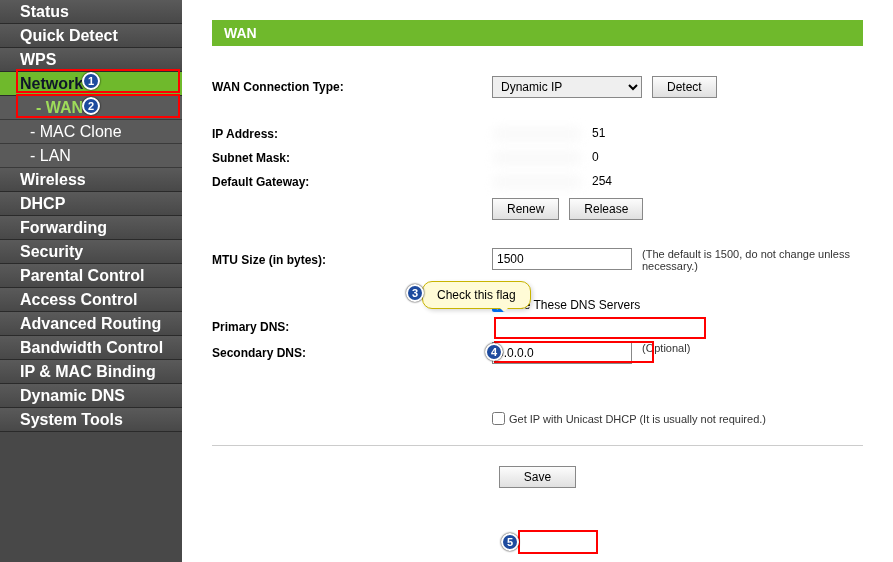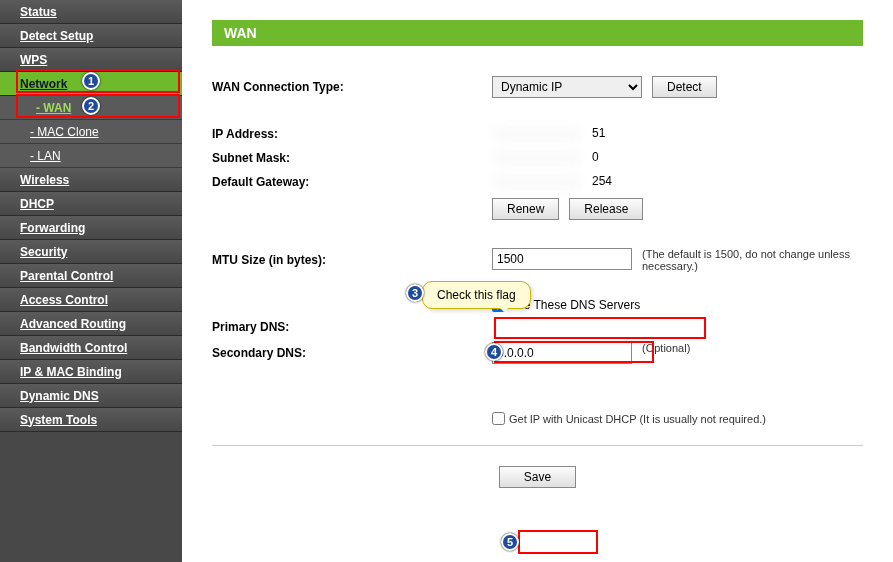--- a/index.html
+++ b/index.html
@@ -1,19 +1,19 @@
 <!DOCTYPE html>
 <html><head>
 <meta charset="utf-8">
 <style>
 * { box-sizing: border-box; margin: 0; padding: 0; }
 body { font-family: Arial, sans-serif; font-size: 12px; background: #fff; width: 893px; height: 562px; overflow: hidden; position: relative; }
 .container { display: flex; height: 100%; }
 .sidebar { width: 182px; background: #484848; flex-shrink: 0; }
-.sidebar-item { padding: 5px 10px 5px 20px; color: #fff; font-weight: bold; font-size: 12px; border-bottom: 1px solid #2a2a2a; background: linear-gradient(#5a5a5a,#484848); cursor: pointer; height: 24px; display: flex; align-items: center; text-decoration: underline; }
+.sidebar-item { padding: 5px 10px 5px 20px; color: #fff; font-weight: bold; font-size: 16px; border-bottom: 1px solid #2a2a2a; background: linear-gradient(#5a5a5a,#484848); cursor: pointer; height: 24px; display: flex; align-items: center; }
 .sidebar-item.active { background: #6fb92c; color: #0f172a; }
 .sidebar-sub { padding-left: 30px; font-weight: normal; background: #5a5a5a; border-bottom: 1px solid #3a3a3a; height: 24px; display: flex; align-items: center; }
 .sidebar-sub.sel { color: #9edb5a; font-weight: bold; padding-left: 36px; }
 .main { flex: 1; padding: 20px 30px; overflow: auto; }
 .page-title { background: #6fb92c; color: #fff; font-weight: bold; padding: 5px 12px; font-size: 14px; margin-bottom: 30px; }
 .form-row { display: flex; align-items: center; margin-bottom: 8px; }
 .form-label { width: 280px; text-align: left; font-weight: bold; font-size: 12px; padding-right: 12px; }
 .form-val { flex: 1; display: flex; align-items: flex-start; gap: 10px; }
 select, input[type="text"] { border: 1px solid #888; padding: 2px 4px; font-size: 12px; font-family: Arial; height: 22px; }
 select { width: 150px; }
@@ -28,21 +28,21 @@
 .tooltip { position: absolute; background: #fffbd6; border: 1px solid #c8b400; border-radius: 10px; padding: 6px 14px; font-size: 12px; z-index: 8; box-shadow: 2px 2px 4px rgba(0,0,0,0.15); }
 .tooltip::after { content:""; position:absolute; bottom:-10px; right:20px; border:6px solid transparent; border-top-color:#fffbd6; }
 .check-wrap { display: flex; align-items: center; gap: 4px; }
 </style>
 </head>
 <body>
 
 <div class="container">
   <div class="sidebar">
     <div class="sidebar-item">Status</div>
-    <div class="sidebar-item">Detect Setup</div>
+    <div class="sidebar-item">Quick Detect</div>
     <div class="sidebar-item">WPS</div>
     <div class="sidebar-item active">Network</div>
     <div class="sidebar-item sidebar-sub sel">- WAN</div>
     <div class="sidebar-item sidebar-sub">- MAC Clone</div>
     <div class="sidebar-item sidebar-sub">- LAN</div>
     <div class="sidebar-item">Wireless</div>
     <div class="sidebar-item">DHCP</div>
     <div class="sidebar-item">Forwarding</div>
     <div class="sidebar-item">Security</div>
     <div class="sidebar-item">Parental Control</div>

